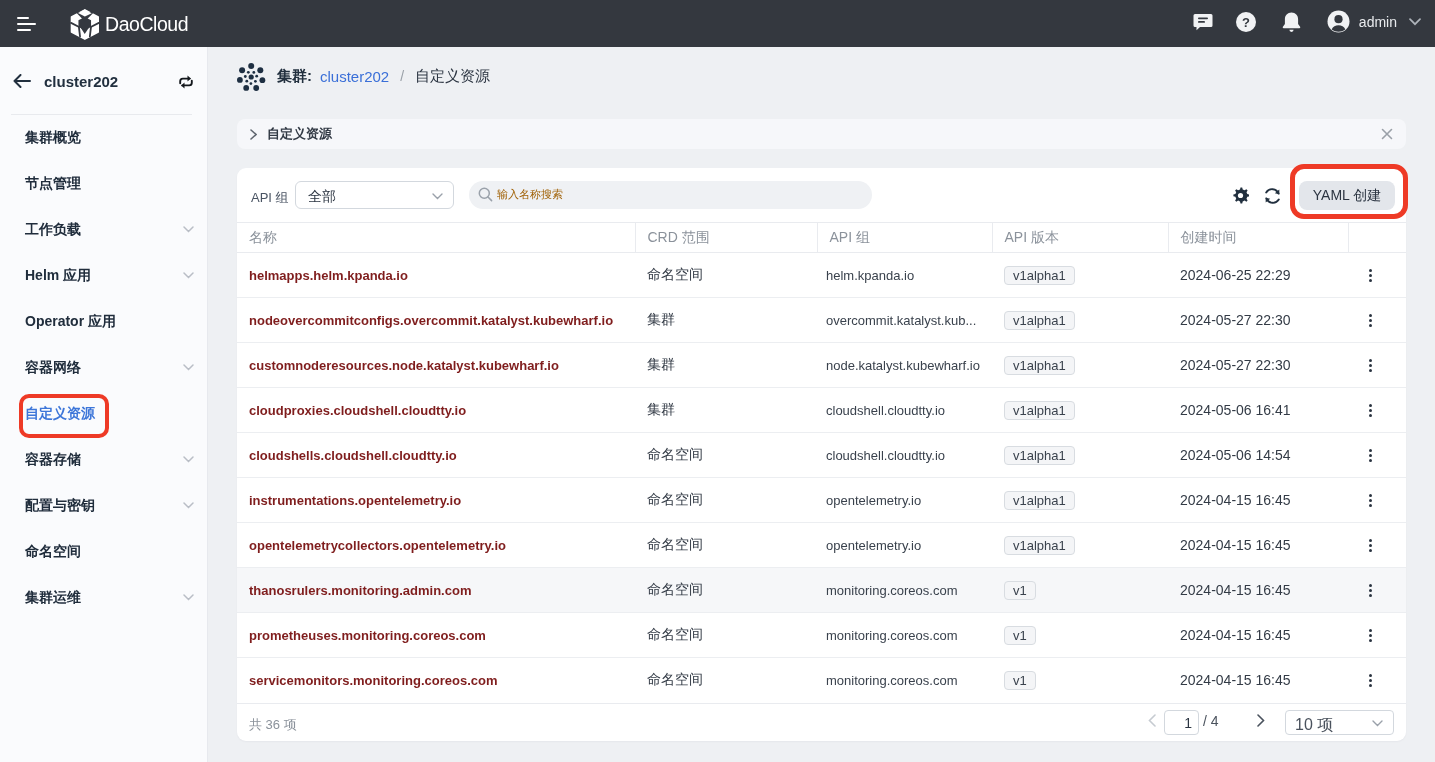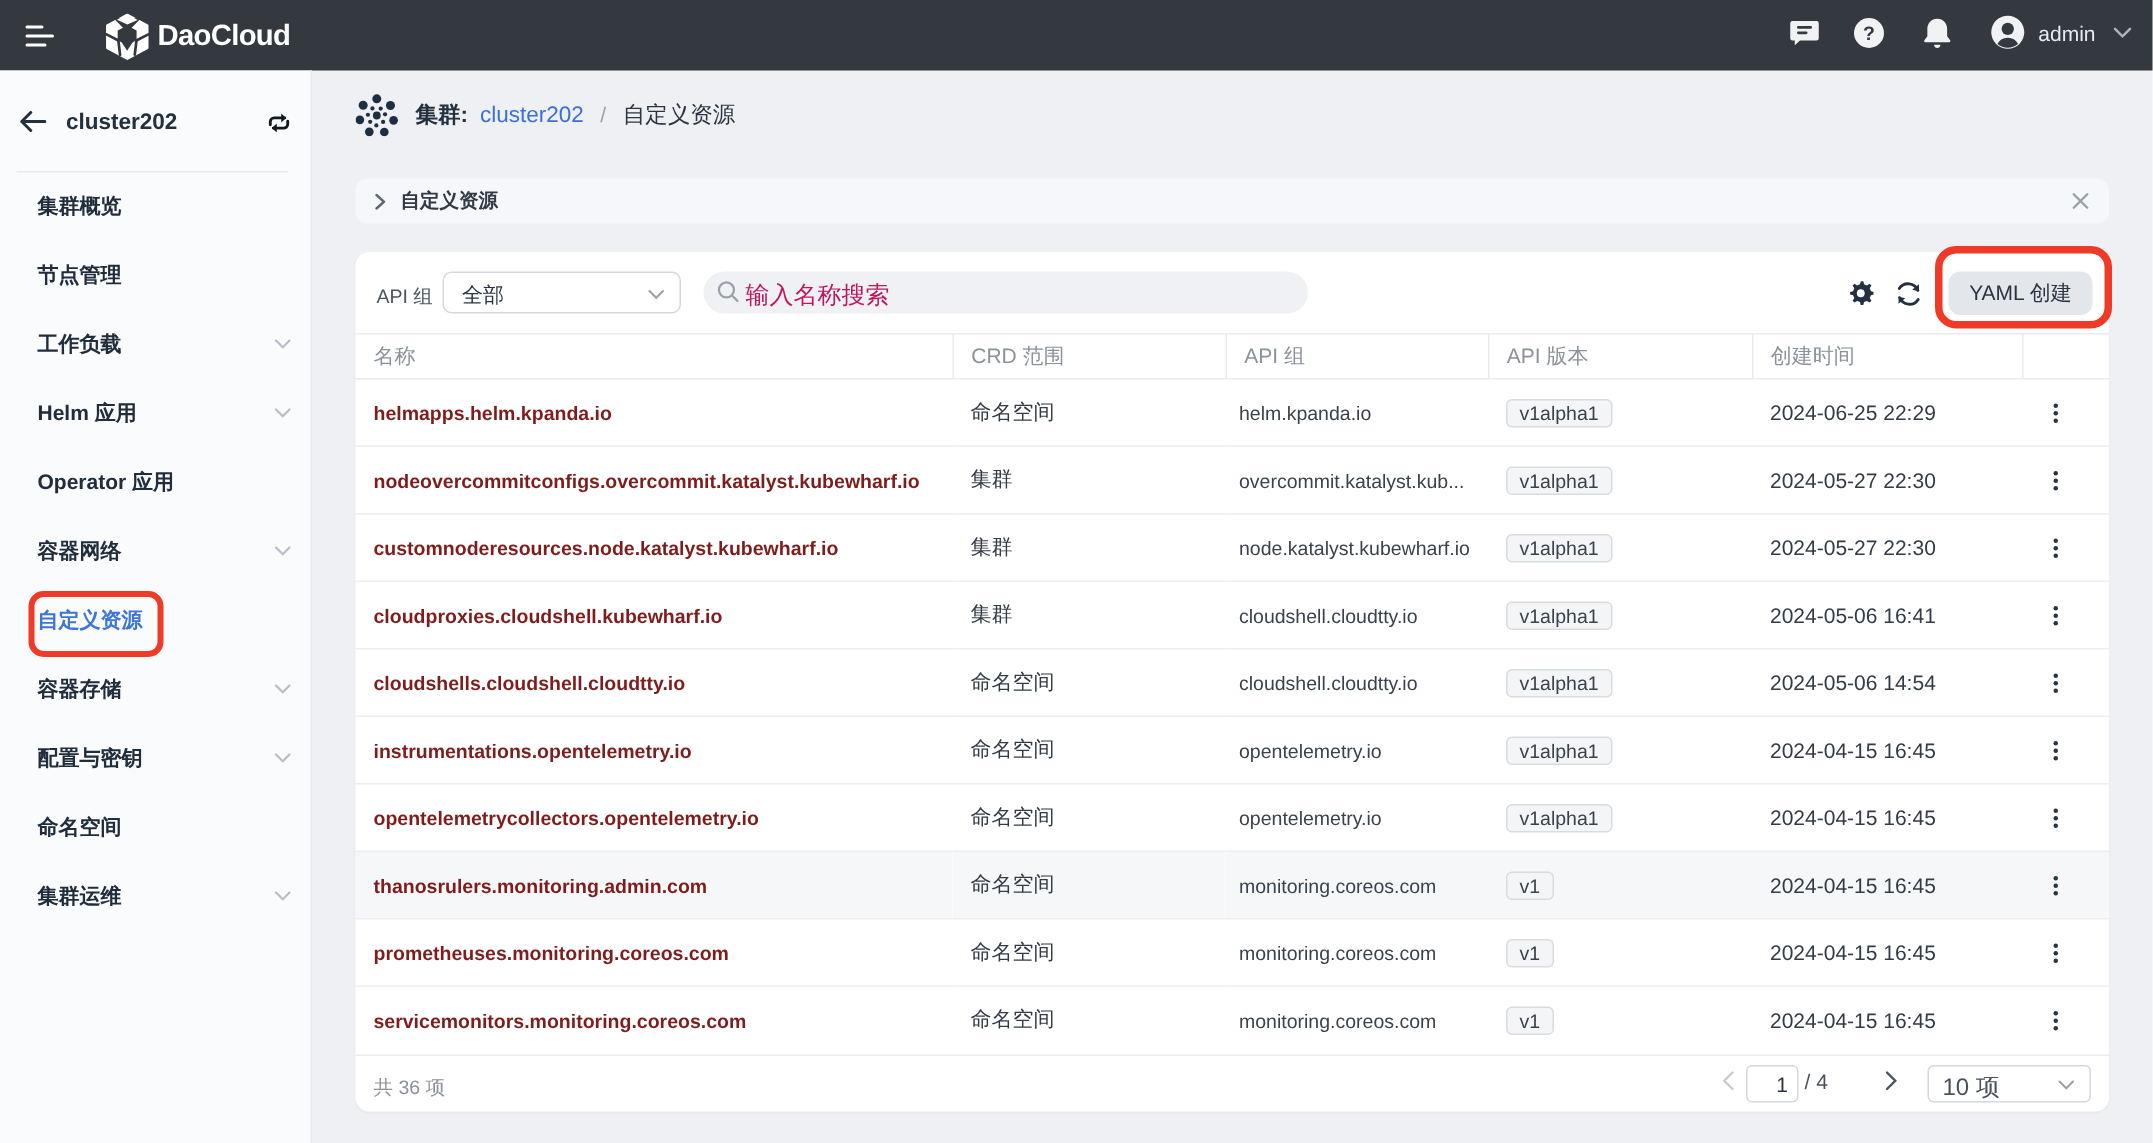--- a/index.html
+++ b/index.html
@@ -7,21 +7,21 @@
   body { font-family:"Liberation Sans",sans-serif; background:#eef0f3; color:#2b3441; }
 
   
   .topbar { position:absolute; left:0; top:0; width:1435px; height:47px; background:#34383f; display:flex; align-items:center; }
   .burger { margin-left:17px; width:19px; height:12px; position:relative; margin-top:-1px; }
   .burger span { position:absolute; left:0; height:2.4px; border-radius:2px; background:#fff; }
   .burger span:nth-child(1){ top:0; width:12px; }
   .burger span:nth-child(2){ top:6px; width:18.5px; }
   .burger span:nth-child(3){ top:12px; width:13.5px; }
   .logo { position:absolute; left:70px; top:9px; display:flex; align-items:center; }
-  .logo-text { color:#fff; font-size:19.5px; font-weight:bold; letter-spacing:-0.45px; margin-left:5px; }
+  .logo-text { color:#fff; font-size:19.5px; font-weight:normal; letter-spacing:-0.45px; margin-left:5px; }
   .top-right { position:absolute; right:0; top:0; height:47px; display:flex; align-items:center; padding-bottom:4px; }
   .tr-icon { display:flex; align-items:center; }
   .admin { color:#e9ebee; font-size:14px; margin-right:12px; }
 
   
   .sidebar { position:absolute; left:0; top:47px; width:208px; height:715px; background:#fafbfd; border-right:1px solid #e7e9ee; }
   .side-head { position:absolute; left:0; top:47px; width:208px; height:68px; display:flex; align-items:center; }
   .side-head .back { margin-left:13px; }
   .side-head .title { font-size:15px; font-weight:bold; color:#22303f; margin-left:13px; }
   .side-head .switch { position:absolute; right:14px; top:28px; }
@@ -47,21 +47,21 @@
 
   .card { position:absolute; left:29px; top:121px; width:1169px; height:573px; background:#fff; border-radius:9px; box-shadow:0 1px 2px rgba(20,30,50,.04); }
 
   
   .frow { position:absolute; left:0; top:0; width:1169px; height:54px; }
   .flabel { position:absolute; left:14px; top:21px; font-size:13px; color:#4a5463; }
   .fselect { position:absolute; left:58px; top:13px; width:159px; height:28px; border:1px solid #d3d8de; border-radius:6px; background:#fff; }
   .fselect .val { position:absolute; left:12px; top:6px; font-size:14px; color:#2b3441; }
   .fselect .chev { position:absolute; right:10px; top:11px; }
   .fsearch { position:absolute; left:232px; top:13px; width:403px; height:28px; background:#eff1f4; border-radius:14px; }
-  .fsearch .ph { position:absolute; left:28px; top:6px; font-size:16px; color:#be185d; }
+  .fsearch .ph { position:absolute; left:28px; top:6px; font-size:11px; color:#a16207; }
   .fsearch svg { position:absolute; left:9px; top:6px; }
   .ficon { position:absolute; top:19px; }
   .yaml-btn { position:absolute; left:1062px; top:13px; width:96px; height:29px; background:#e3e6eb; border-radius:8px; text-align:center; font-size:14px; color:#2b3441; line-height:29px; }
   .redbox-yaml { position:absolute; left:1053px; top:-4px; width:118px; height:55px; border:5px solid #ee3a26; border-radius:14px; pointer-events:none; }
 
   
   table { position:absolute; left:0; top:54px; width:1169px; border-collapse:collapse; table-layout:fixed; }
   th { height:30px; font-size:14px; font-weight:normal; color:#8b929b; text-align:left; border-top:1px solid #e9ebef; border-bottom:1px solid #e9ebef; border-right:1px solid #e9ebef; padding:0 0 0 12px; }
   th:last-child { border-right:none; }
   td { height:45px; font-size:14px; color:#333b46; border-bottom:1px solid #eceef1; padding:0 0 0 12px; overflow:hidden; white-space:nowrap; }
@@ -306,21 +306,21 @@
             <td>2024-05-27 22:30</td>
             <td>
               <div class="dots">
                 <i></i>
                 <i></i>
                 <i></i>
               </div>
             </td>
           </tr>
       <tr>
-            <td class="name">cloudproxies.cloudshell.kubewharf.io</td>
+            <td class="name">cloudproxies.cloudshell.cloudtty.io</td>
             <td>集群</td>
             <td class="api">cloudshell.cloudtty.io</td>
             <td><span class="tag">v1alpha1</span></td>
             <td>2024-05-06 16:41</td>
             <td>
               <div class="dots">
                 <i></i>
                 <i></i>
                 <i></i>
               </div>

